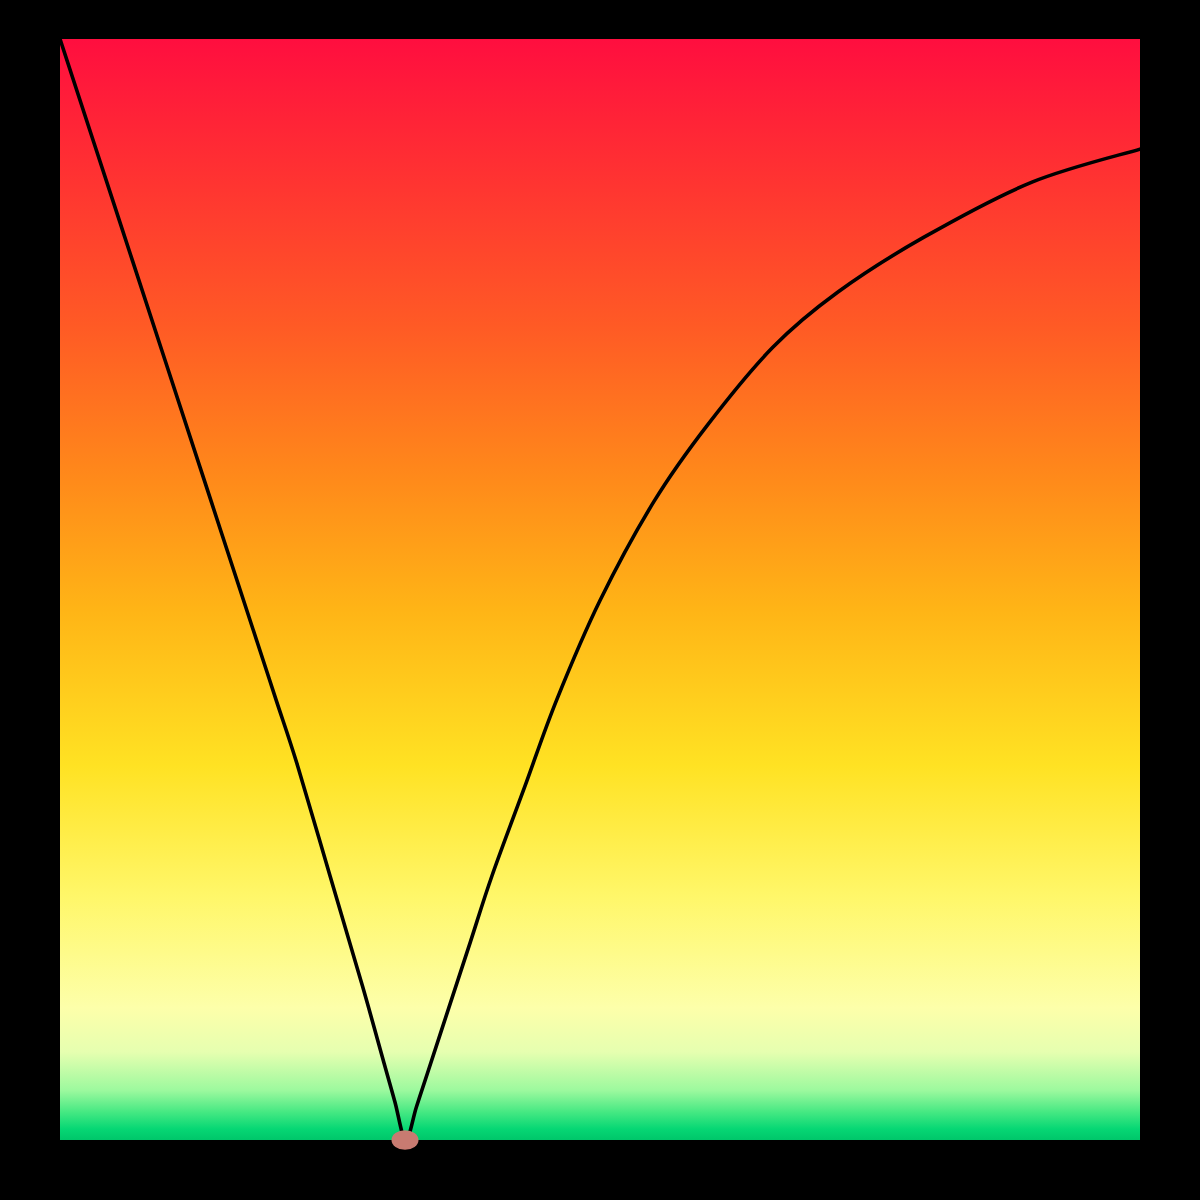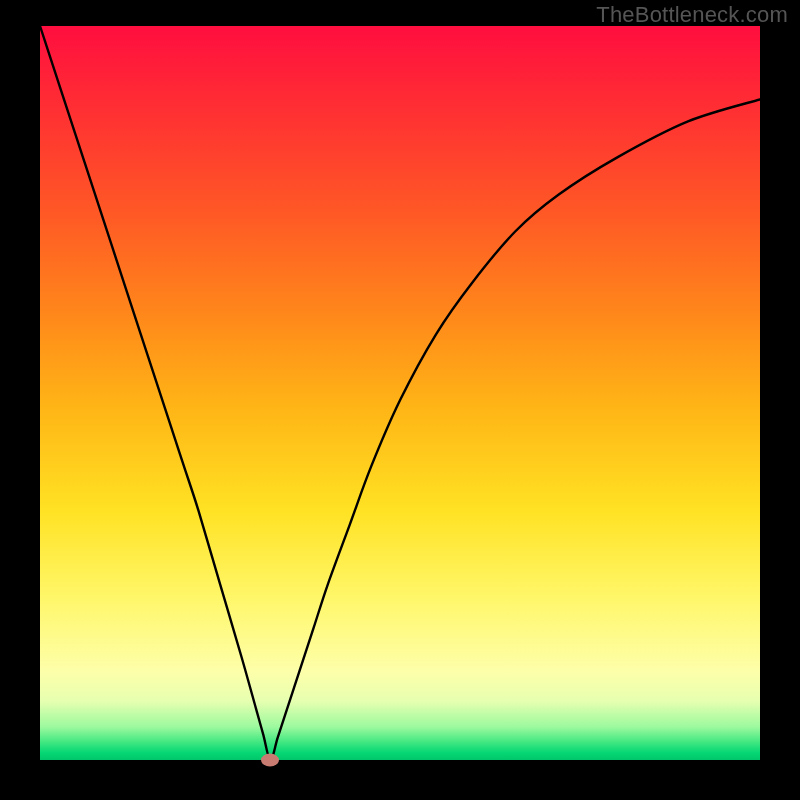--- a/index.html
+++ b/index.html
@@ -64,21 +64,20 @@
     height: 13px;
     border-radius: 50%;
     background: #c87b71;
     transform: translate(-50%, -50%);
   }
 </style>
 </head>
 <body>
 
 <div class="frame">
-  <div class="watermark">TheBottleneck.com</div>
 
   <div class="plot-area">
     <svg class="curve" viewBox="0 0 720 734" preserveAspectRatio="none">
       <path id="curve-path" fill="none" stroke="#000" stroke-width="2.4" stroke-linecap="round" stroke-linejoin="round" d="M 0.00 0.00 C 6.00 18.35, 24.00 73.40, 36.00 110.10 C 48.00 146.80, 62.40 190.84, 72.00 220.20 C 81.60 249.56, 87.60 267.91, 93.60 286.26 C 99.60 304.61, 102.00 311.95, 108.00 330.30 C 114.00 348.65, 123.60 378.01, 129.60 396.36 C 135.60 414.71, 139.20 425.72, 144.00 440.40 C 148.80 455.08, 152.40 464.87, 158.40 484.44 C 164.40 504.01, 172.80 533.37, 180.00 557.84 C 187.20 582.31, 195.60 610.44, 201.60 631.24 C 207.60 652.04, 212.40 669.77, 216.00 682.62 C 219.60 695.47, 220.80 699.75, 223.20 708.31 C 225.60 716.87, 228.00 733.39, 230.40 734.00 C 232.80 734.61, 235.20 719.32, 237.60 711.98 C 240.00 704.64, 241.20 700.97, 244.80 689.96 C 248.40 678.95, 254.40 660.60, 259.20 645.92 C 264.00 631.24, 268.80 616.56, 273.60 601.88 C 278.40 587.20, 282.00 574.97, 288.00 557.84 C 294.00 540.71, 302.40 518.69, 309.60 499.12 C 316.80 479.55, 322.80 461.20, 331.20 440.40 C 339.60 419.60, 349.20 396.36, 360.00 374.34 C 370.80 352.32, 384.00 327.85, 396.00 308.28 C 408.00 288.71, 418.80 274.03, 432.00 256.90 C 445.20 239.77, 460.80 220.20, 475.20 205.52 C 489.60 190.84, 501.60 181.05, 518.40 168.82 C 535.20 156.59, 554.40 144.35, 576.00 132.12 C 597.60 119.89, 624.00 105.21, 648.00 95.42 C 672.00 85.63, 708.00 77.07, 720.00 73.40"></path>
     </svg>
     <div id="min-marker" class="marker" style="left: 230.4px; top: 734px;"></div>
   </div>
 </div>
 
 </body></html>

